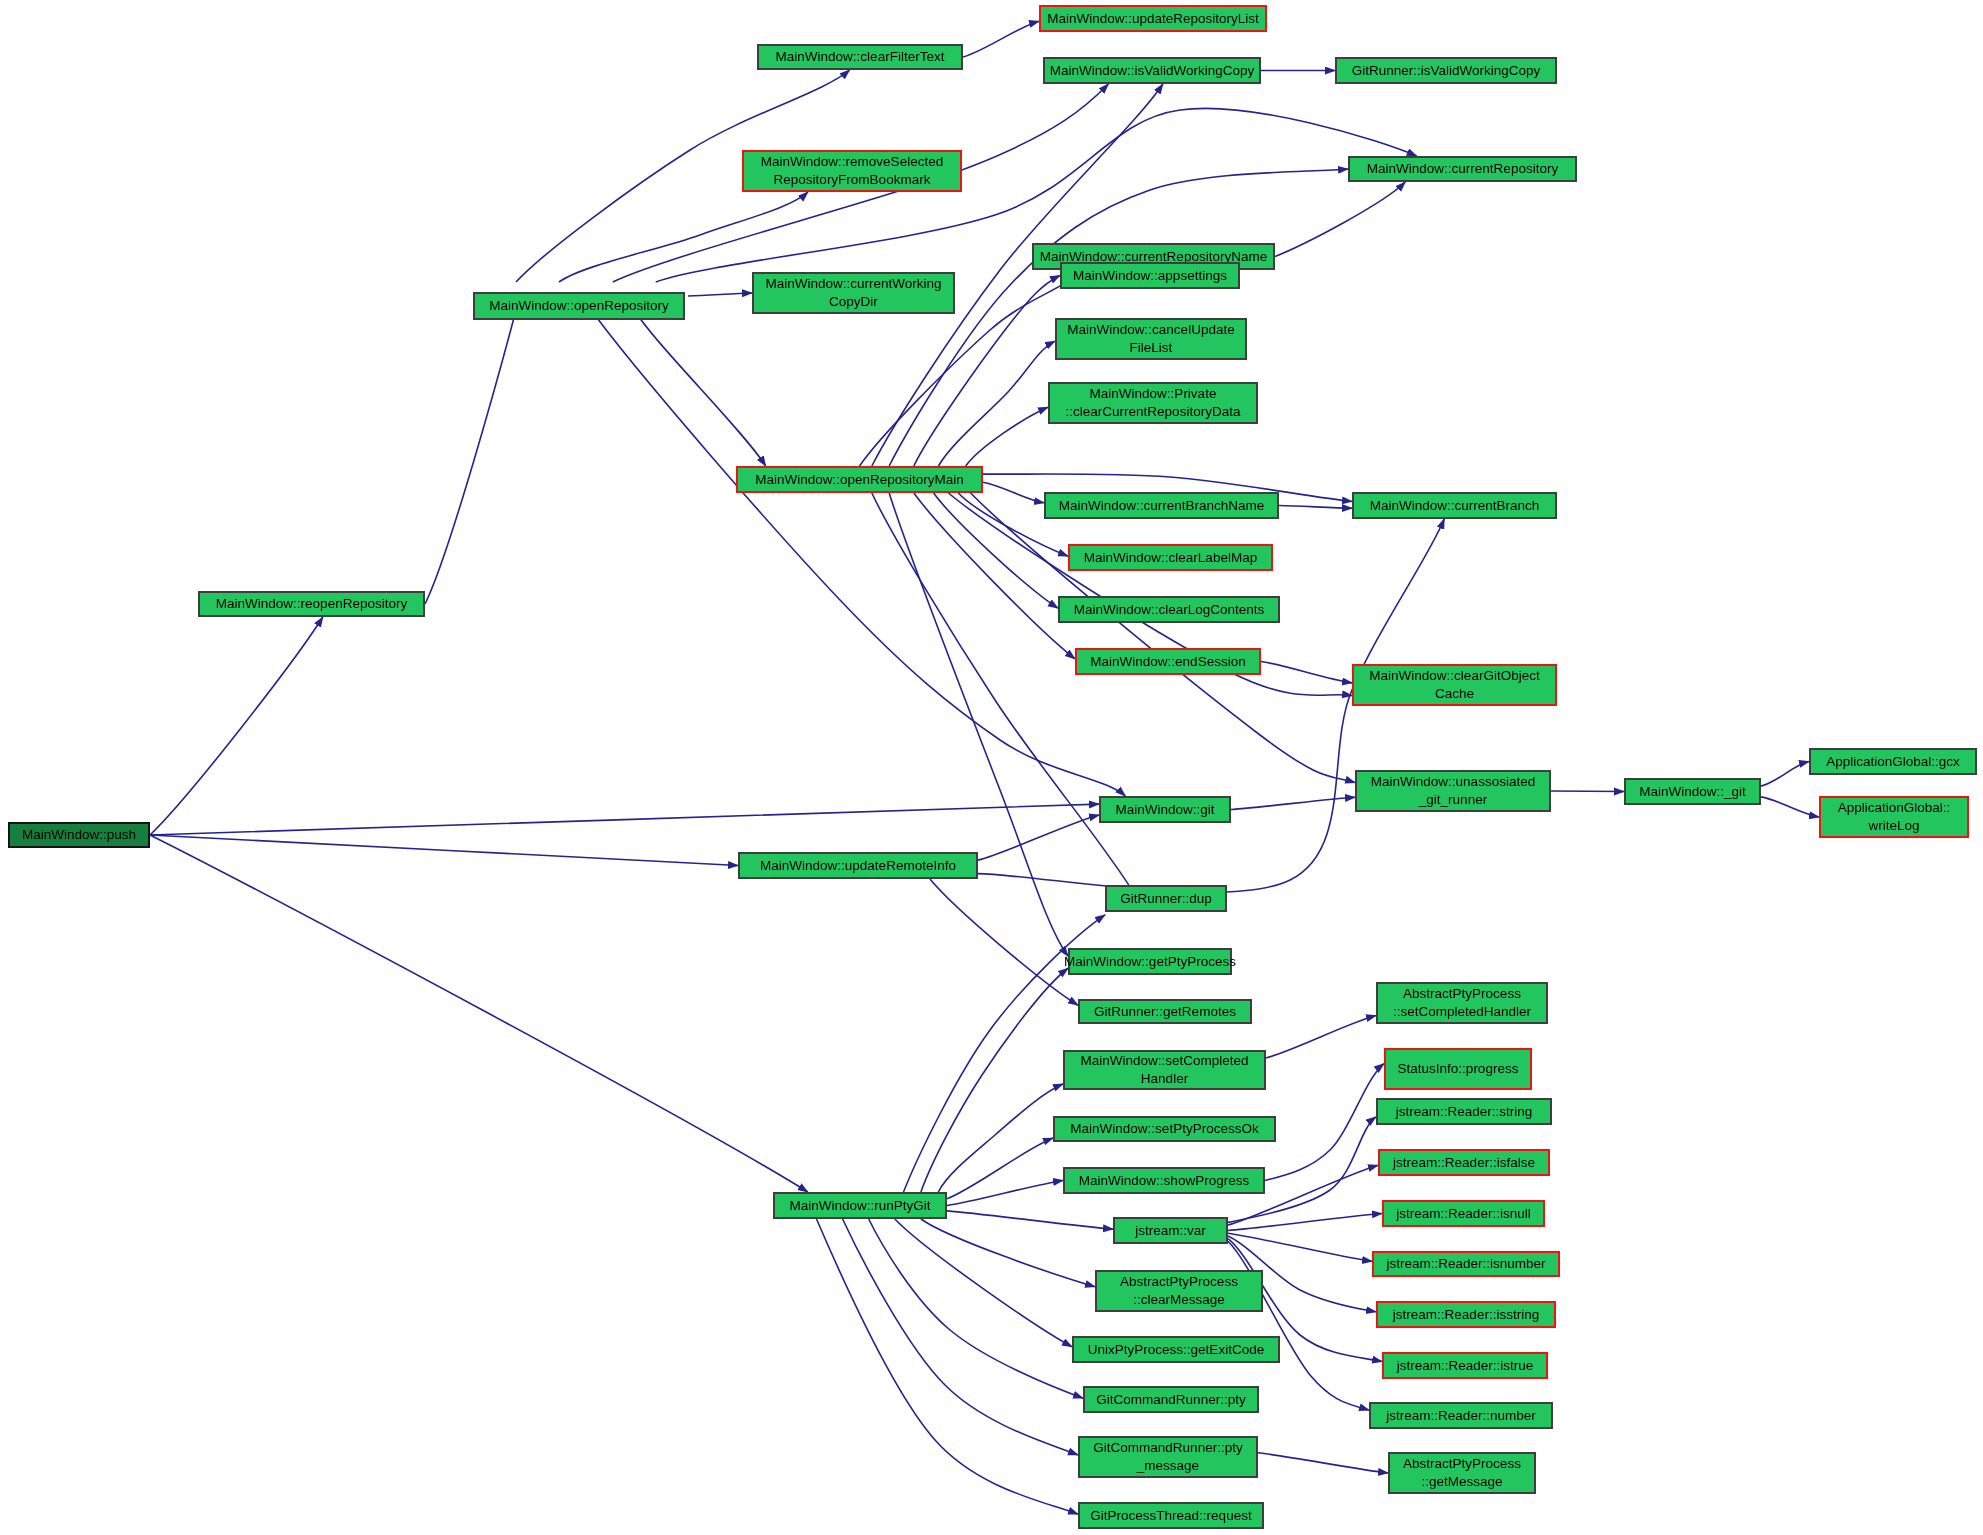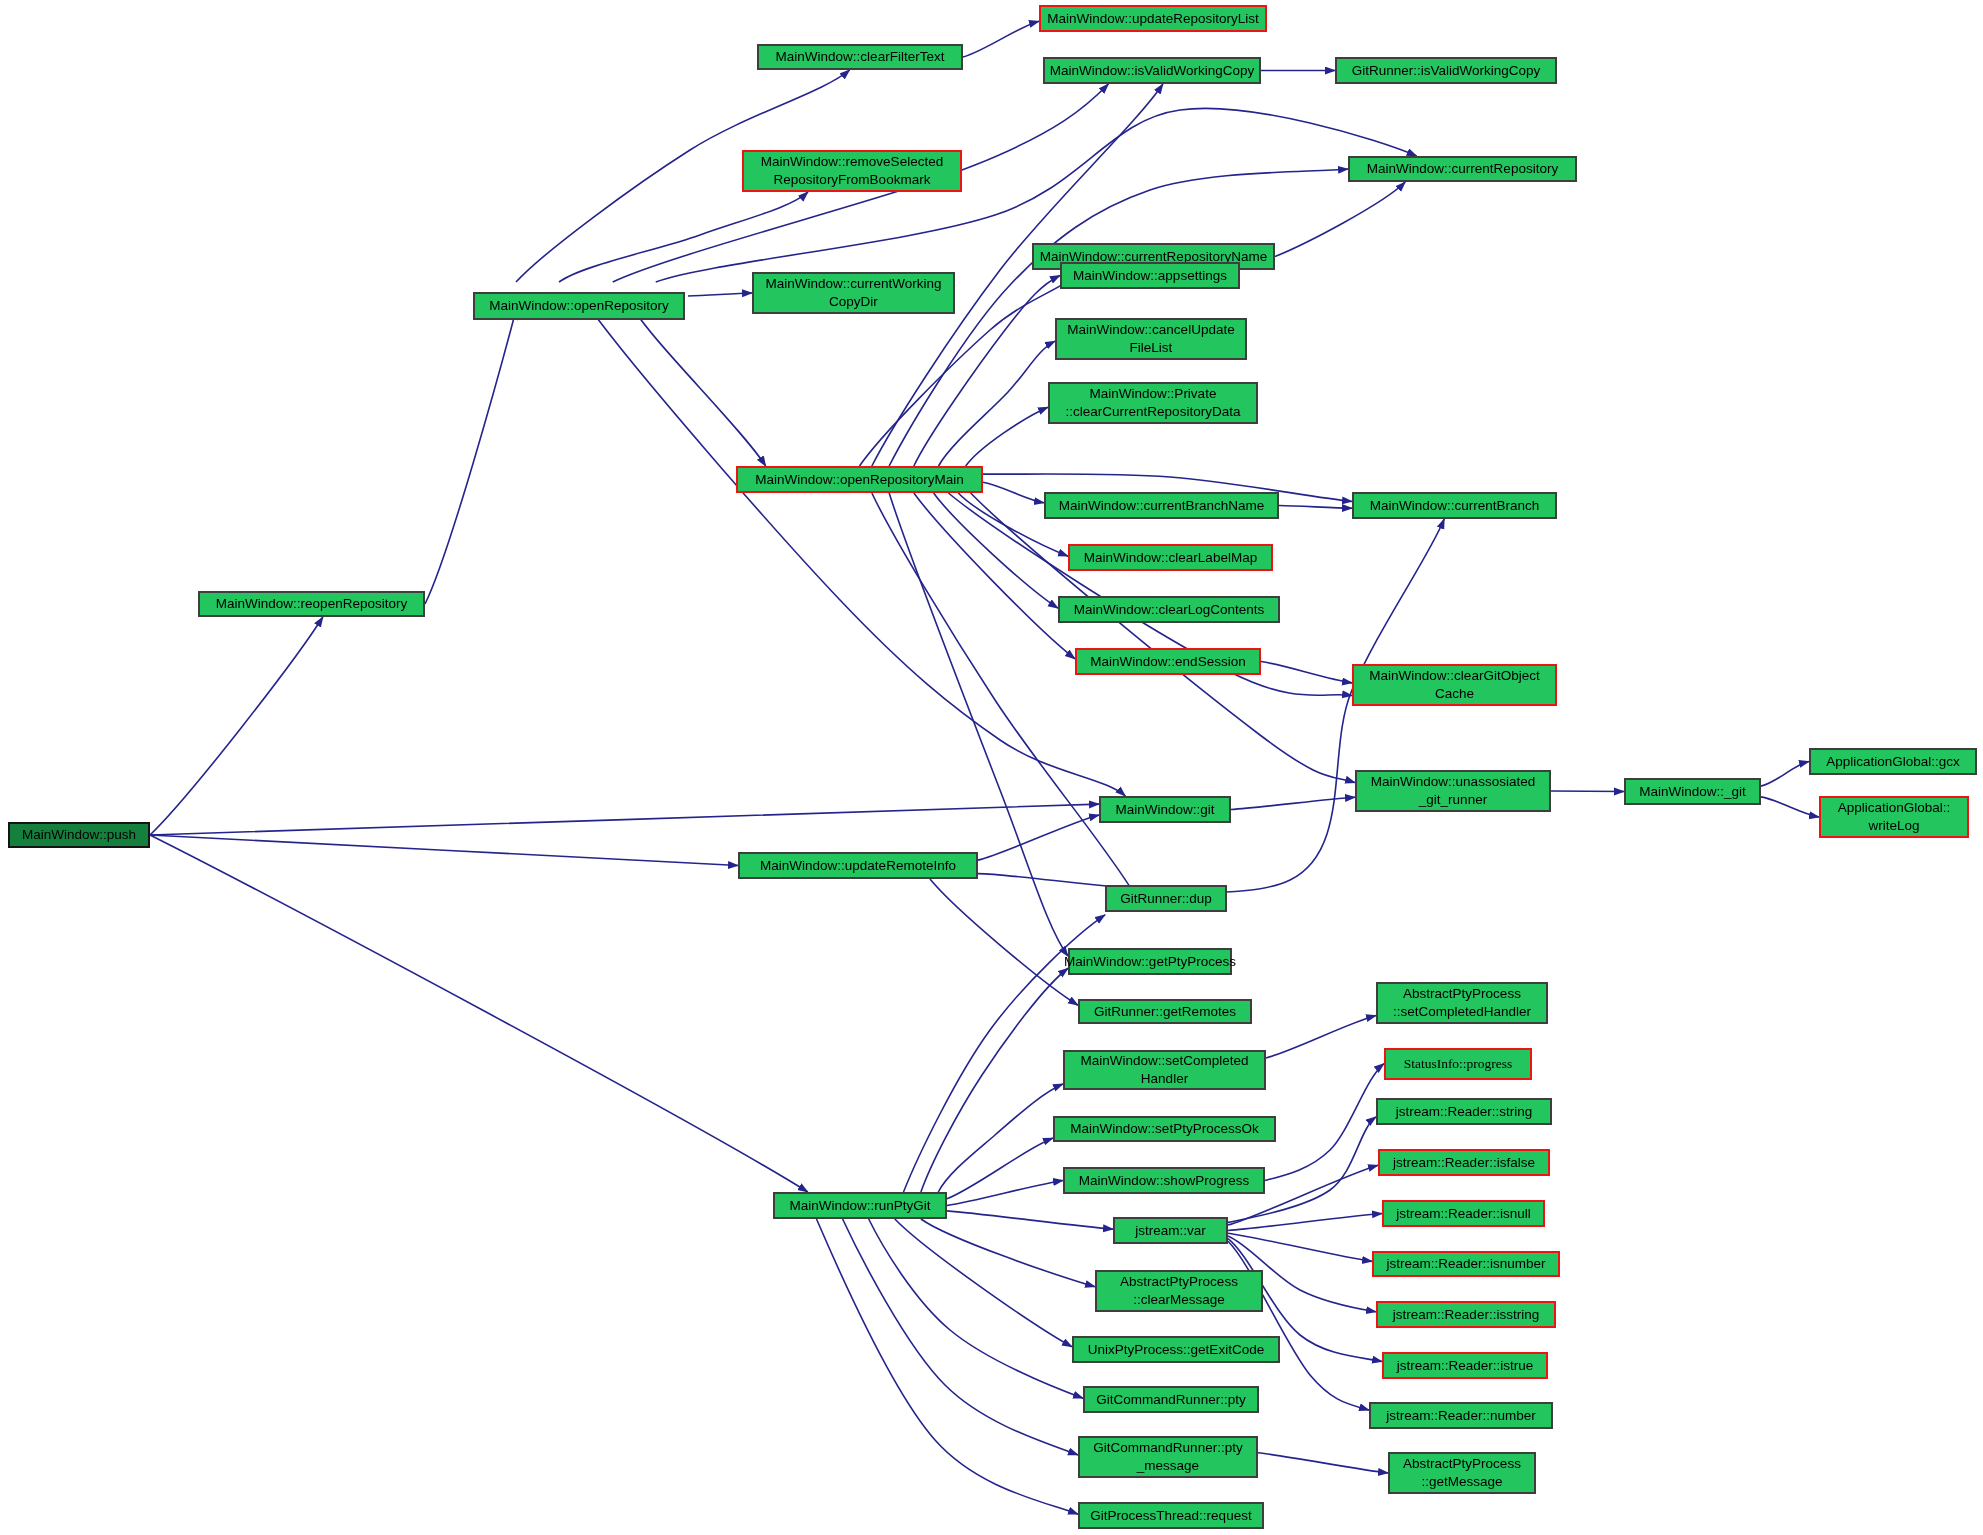--- a/index.html
+++ b/index.html
@@ -187,21 +187,21 @@
       <span class="nl">GitRunner::getRemotes</span>
     </div>
     <div class="node" style="left: 1063px; top: 1050px; width: 203px; height: 40px;">
       <span class="nl">MainWindow::setCompleted</span>
       <span class="nl">Handler</span>
     </div>
     <div class="node" style="left: 1376px; top: 982px; width: 172px; height: 42px;">
       <span class="nl">AbstractPtyProcess</span>
       <span class="nl">::setCompletedHandler</span>
     </div>
-    <div class="node red" style="left: 1384px; top: 1048px; width: 148px; height: 32px; font-family: Liberation Serif, serif;">
+    <div class="node red" style="left: 1384px; top: 1048px; width: 148px; height: 42px;">
       <span class="nl">StatusInfo::progress</span>
     </div>
     <div class="node" style="left: 773px; top: 1192px; width: 174px; height: 27px;">
       <span class="nl">MainWindow::runPtyGit</span>
     </div>
     <div class="node" style="left: 1053px; top: 1116px; width: 223px; height: 26px;">
       <span class="nl">MainWindow::setPtyProcessOk</span>
     </div>
     <div class="node" style="left: 1063px; top: 1167px; width: 202px; height: 27px;">
       <span class="nl">MainWindow::showProgress</span>

